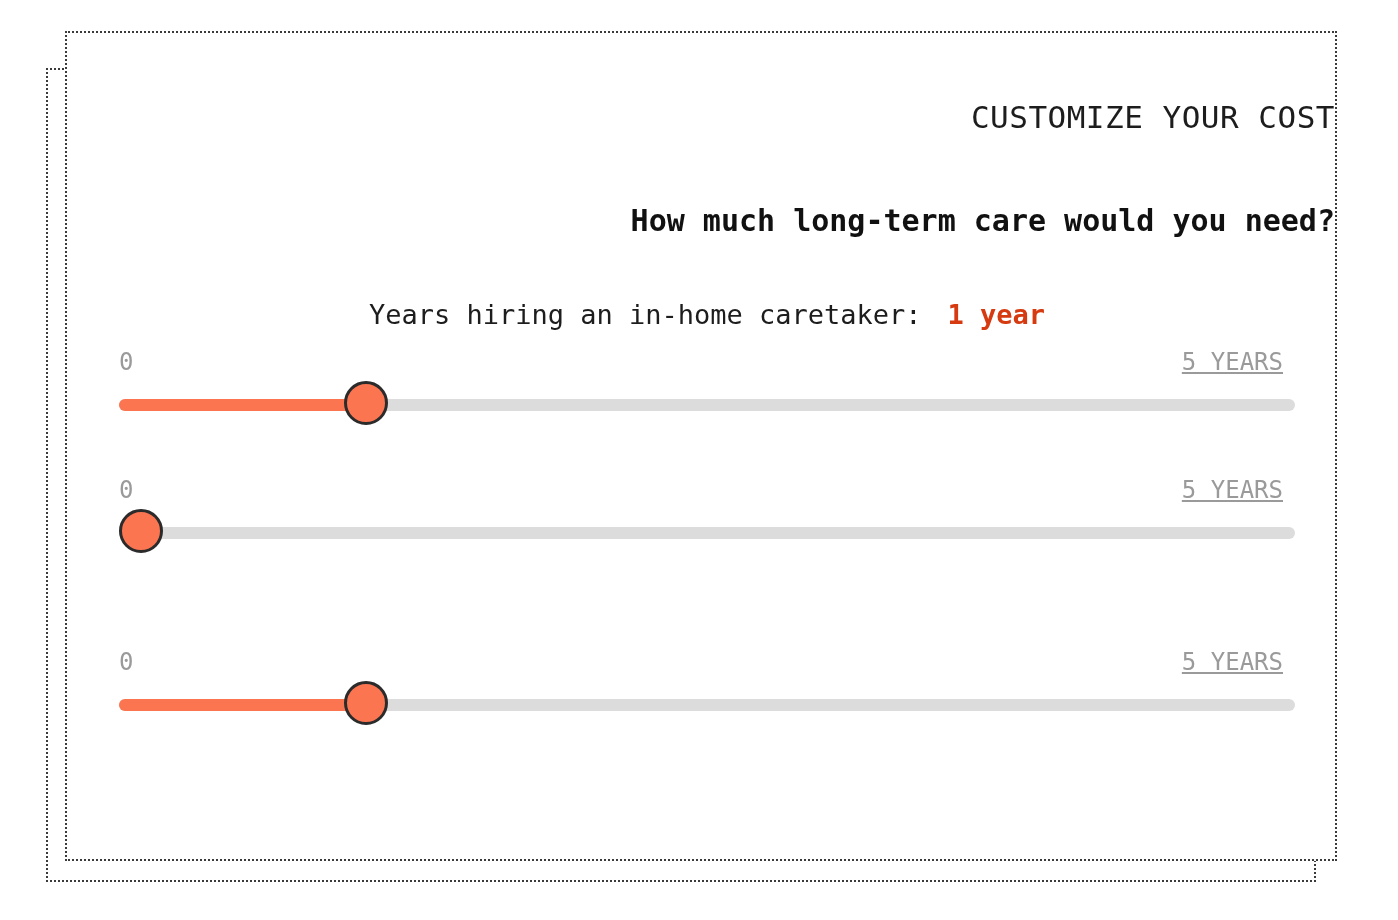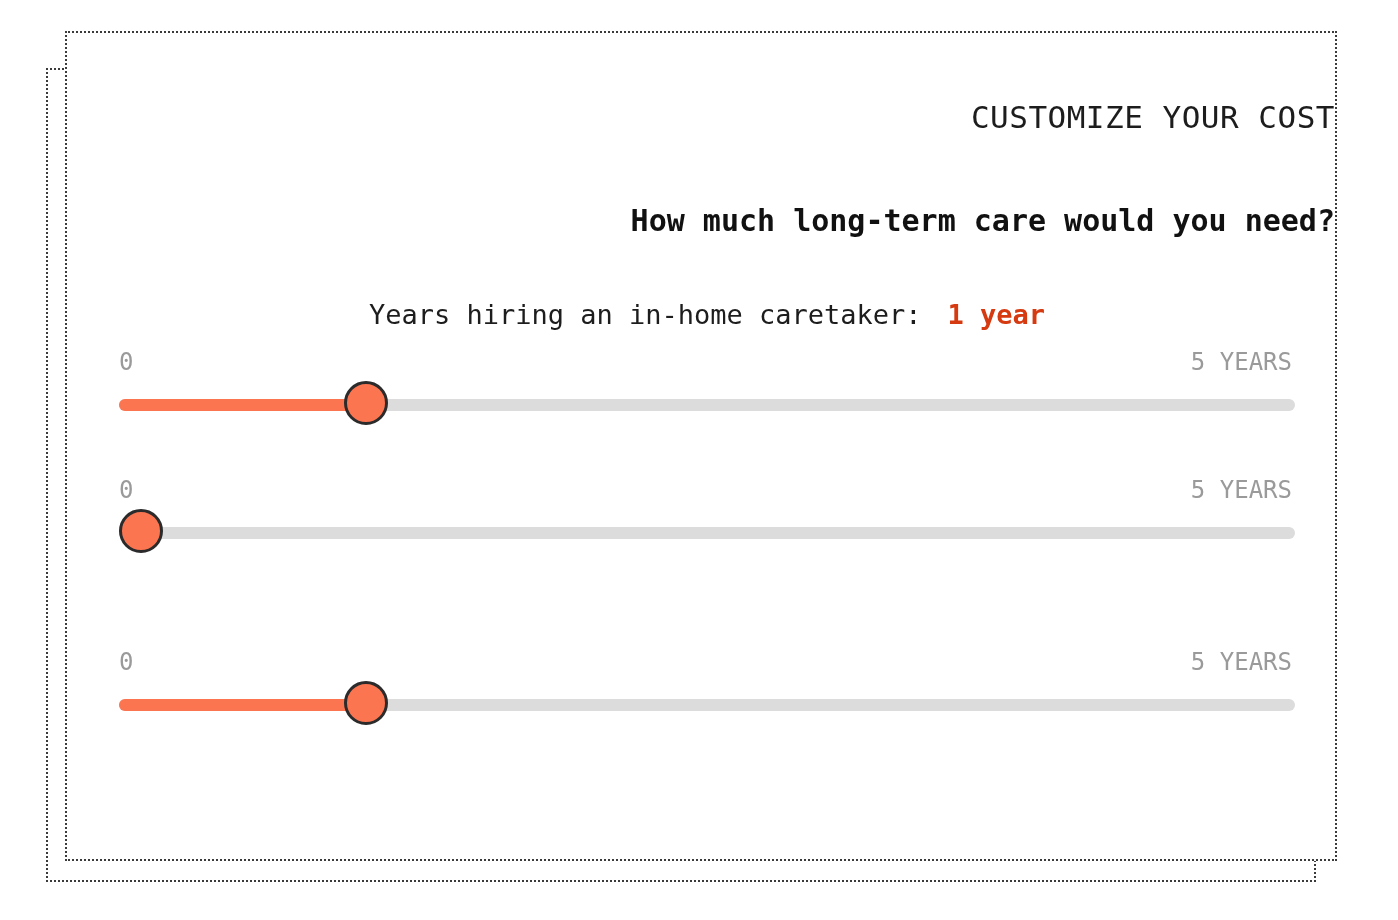--- a/index.html
+++ b/index.html
@@ -96,21 +96,21 @@
     margin-top: 15px;
   }
   .range-min, .range-max {
     position: absolute;
     font-size: 24px;
     color: #9a9a9a;
     line-height: 30px;
     top: 0;
   }
   .range-min { left: 0px; }
-  .range-max { right: 3px; }
+  .range-max { right: 12px; text-decoration: underline; }
 
   .slider-track-wrap {
     position: relative;
     height: 48px;
     margin-top: 4px;
   }
   .track {
     position: absolute;
     left: 0;
     right: 0;

